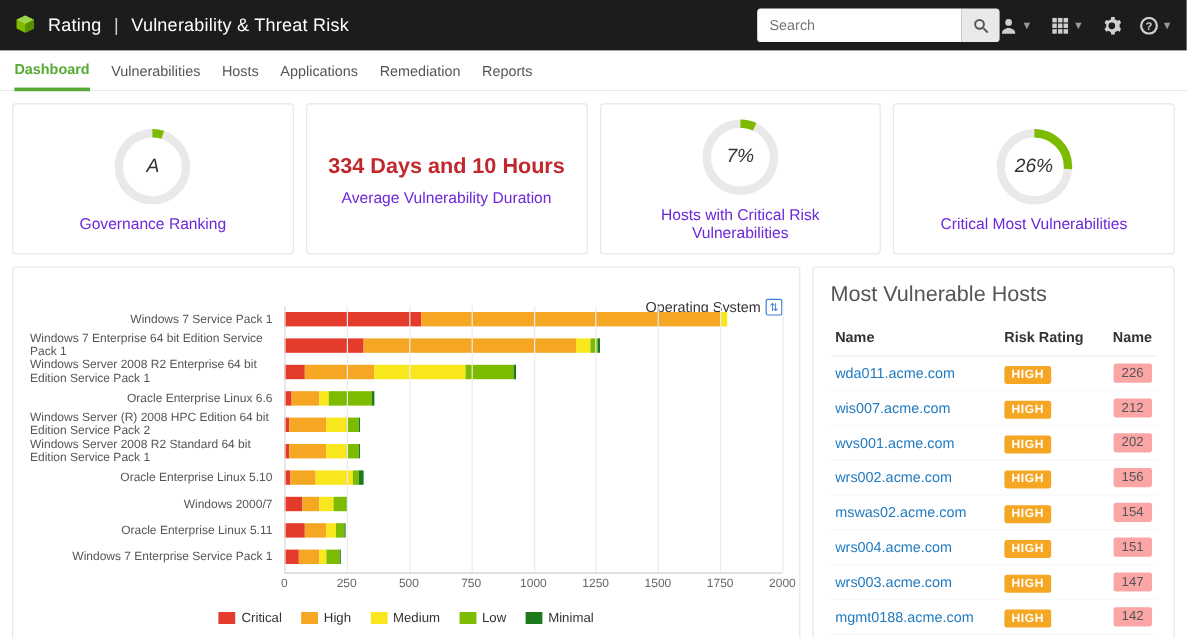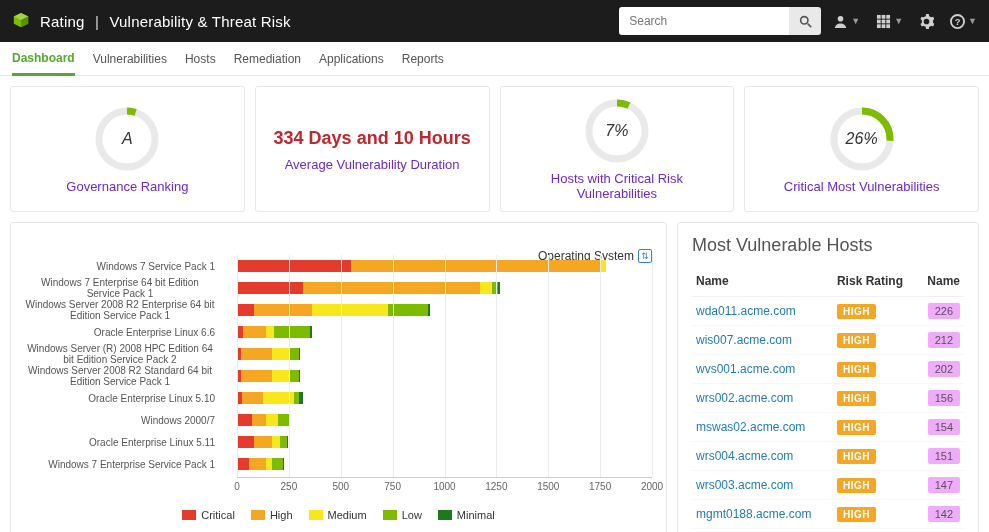--- a/index.html
+++ b/index.html
@@ -4,21 +4,21 @@
 <style>
   * { box-sizing: border-box; margin: 0; padding: 0; }
   body { font-family: "Helvetica Neue", Arial, sans-serif; font-size: 13px; color: #333; background: #fff; width: 989px; }
   
   .topbar { background: #1c1c1c; height: 42px; display: flex; align-items: center; padding: 0 12px; color: #fff; }
   .logo-icon { width: 18px; height: 18px; position: relative; margin-right: 10px; }
   .logo-icon svg { display: block; }
   .brand { font-size: 15px; letter-spacing: .2px; }
   .brand .sep { margin: 0 6px; opacity: .8; }
   .spacer { flex: 1; }
-  .search-wrap { display: flex; margin-right: 12px; }
+  .search-wrap { display: flex; }
   .search-input { width: 170px; height: 28px; border: none; padding: 0 10px; font-size: 12px; border-radius: 3px 0 0 3px; background: #fff; color: #333; outline: none; }
   .search-btn { width: 32px; height: 28px; background: #e9e9e9; border: none; border-radius: 0 3px 3px 0; display: flex; align-items: center; justify-content: center; cursor: pointer; }
   .topicons { display: flex; gap: 16px; align-items: center; color: #cfcfcf; }
   .topicon { display: flex; align-items: center; gap: 3px; cursor: pointer; }
   .caret { font-size: 9px; opacity: .7; }
 
   
   .tabs { border-bottom: 1px solid #e9e9e9; height: 34px; display: flex; align-items: center; padding: 0 12px; gap: 18px; }
   .tab { font-size: 12px; color: #555; height: 34px; display: flex; align-items: center; cursor: pointer; }
   .tab.active { color: #58a934; font-weight: 600; border-bottom: 3px solid #58a934; margin-bottom: -1px; }
@@ -37,21 +37,21 @@
   .panel-left { flex: 1 1 640px; }
   .panel-right { width: 302px; }
   .panel-title { font-size: 18px; color: #555; margin-bottom: 10px; }
 
   
   .chart { position: relative; }
   .chart-header { position: absolute; right: 0; top: -6px; display: flex; align-items: center; gap: 4px; font-size: 12px; color: #333; }
   .chart-header .combo { width: 14px; height: 14px; border: 1px solid #3b7dd8; border-radius: 2px; display: inline-flex; align-items: center; justify-content: center; color: #3b7dd8; font-size: 9px; }
   .chart-area { display: flex; margin-top: 20px; }
   .y-labels { width: 212px; }
-  .y-label { height: 22px; display: flex; align-items: center; justify-content: flex-end; padding-right: 22px; font-size: 10px; color: #555; text-align: center; line-height: 1.1; }
+  .y-label { height: 22px; display: flex; align-items: center; justify-content: flex-end; padding-right: 10px; font-size: 10px; color: #555; text-align: left; line-height: 1.1; }
   .plot { position: relative; flex: 1; }
   .grid-line { position: absolute; top: 0; bottom: 24px; width: 1px; background: #ececec; }
   .row-bar { height: 22px; display: flex; align-items: center; position: relative; }
   .segs { display: flex; height: 12px; }
   .seg { height: 100%; }
   .c-critical { background: #e43b2c; }
   .c-high { background: #f5a623; }
   .c-medium { background: #f8e71c; }
   .c-low { background: #7cbb00; }
   .c-minimal { background: #1b7a1b; }
@@ -62,21 +62,21 @@
   .legend { display: flex; justify-content: center; gap: 16px; margin-top: 8px; font-size: 11px; }
   .legend-item { display: flex; align-items: center; gap: 5px; }
   .swatch { width: 14px; height: 10px; }
 
   
   .tbl { width: 100%; border-collapse: collapse; }
   .tbl th { text-align: left; font-size: 12px; color: #333; font-weight: 700; padding: 8px 4px; border-bottom: 1px solid #f0f0f0; }
   .tbl td { font-size: 12px; padding: 6px 4px; border-bottom: 1px solid #f7f7f7; }
   .tbl a { color: #1f7ac0; text-decoration: none; }
   .badge-high { background: #f5a623; color: #fff; font-size: 10px; font-weight: 700; padding: 2px 6px; border-radius: 2px; letter-spacing: .5px; }
-  .count-pill { background: #f0abfc; color: #555; font-size: 11px; padding: 2px 7px; border-radius: 2px; display: inline-block; min-width: 30px; text-align: center; }
+  .count-pill { background: #fca5a5; color: #555; font-size: 11px; padding: 2px 7px; border-radius: 2px; display: inline-block; min-width: 30px; text-align: center; }
   .tbl th.col-count, .tbl td.col-count { text-align: right; }
 
 </style>
 </head>
 <body>
 
 <div class="topbar">
   <span class="logo-icon">
     <svg viewBox="0 0 20 20" width="18" height="18">
       <polygon points="10,1 18,5 18,13 10,17 2,13 2,5" fill="#7cbb00"></polygon>
@@ -133,22 +133,22 @@
         </svg>
       <span class="caret">▼</span>
     </span>
   </div>
 </div>
 
 <div class="tabs" id="tabs">
     <div class="tab active">Dashboard</div>
     <div class="tab">Vulnerabilities</div>
     <div class="tab">Hosts</div>
+    <div class="tab">Applications</div>
     <div class="tab">Remediation</div>
-    <div class="tab">Applications</div>
     <div class="tab">Reports</div>
   </div>
 
 <div class="container">
 
   <div class="cards-row">
     <div class="card">
       <div class="donut" id="donut-gov"><svg width="64" height="64">
             <circle cx="32" cy="32" r="28" fill="none" stroke="#e9e9e9" stroke-width="7"></circle>
             <circle cx="32" cy="32" r="28" fill="none" stroke="#7cbb00" stroke-width="7" stroke-dasharray="8.79645943005142 175.92918860102841" transform="rotate(-90 32 32)" stroke-linecap="butt"></circle>

